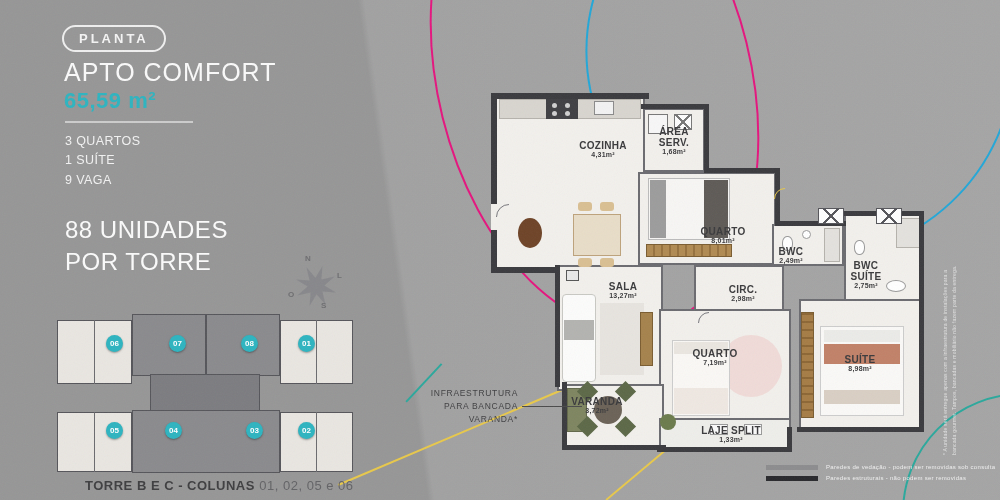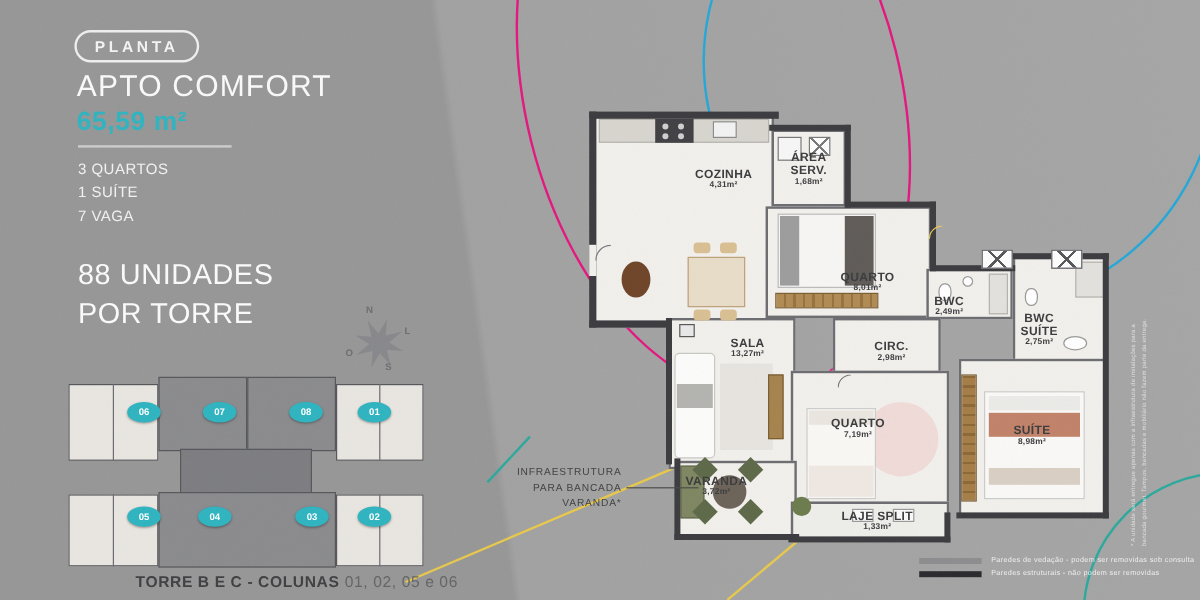--- a/index.html
+++ b/index.html
@@ -20,21 +20,21 @@
     clip-path:polygon(50% 0%,57.5% 31.5%,85.4% 14.6%,68.5% 42.5%,100% 50%,68.5% 57.5%,85.4% 85.4%,57.5% 68.5%,50% 100%,42.5% 68.5%,14.6% 85.4%,31.5% 57.5%,0% 50%,31.5% 42.5%,14.6% 14.6%,42.5% 31.5%);}
   .cdir{color:#6d6d70;font-size:8px;font-weight:bold;}
   
   .ring{border-radius:50%;border:2px solid;}
   .line{height:1.6px;transform-origin:left center;}
   
   .kblk{border:1px solid #55555a;}
   .kwhite{background:#e9e6e1;}
   .kdark{background:#8a8a8d;}
   .kcore{background:#7c7c80;}
-  .kdot{width:28px;height:17px;border-radius:50%;background:#2db4c0;color:#fff;font-size:8px;
+  .kdot{width:17px;height:17px;border-radius:50%;background:#2db4c0;color:#fff;font-size:8px;
     font-weight:bold;display:flex;align-items:center;justify-content:center;box-shadow:0 1px 2px rgba(0,0,0,.35);z-index:3;}
   .kcap-b{color:#3e3e40;font-size:13px;font-weight:bold;letter-spacing:.5px;}
   .kcap-r{color:#636366;font-size:13px;letter-spacing:.5px;}
   
   .room{background:#f2f0ec;border:2px solid #6b6b70;z-index:1;}
   .owall{background:#3a3a3e;z-index:3;}
   .gap{background:#f2f0ec;z-index:3;}
   .furn{z-index:2;}
   .shaft{background:#fdfdfd;border:1px solid #55555a;z-index:4;
     background-image:linear-gradient(45deg,transparent 46%,#55555a 46%,#55555a 54%,transparent 54%),
@@ -67,21 +67,21 @@
   <div class="abs line" style="left:606px;top:499px;width:112px;background:#e8c84a;transform:rotate(-40deg);z-index:0;"></div>
   <div class="abs line" style="left:406px;top:401px;width:52px;background:#2aa89c;transform:rotate(-47deg);z-index:0;"></div>
 
   <div class="abs badge" style="left:62px;top:25px;">PLANTA</div>
   <div class="abs title" style="left:64px;top:58px;">APTO COMFORT</div>
   <div class="abs area-big" style="left:64px;top:88px;">65,59 m²</div>
   <div class="abs divider" style="left:65px;top:121px;width:128px;height:2px;"></div>
   <div class="abs features" style="left:65px;top:132px;">
     <div>3 QUARTOS</div>
     <div>1 SUÍTE</div>
-    <div>7 VAGA</div>
+    <div>9 VAGA</div>
   </div>
   <div class="abs units" style="left:65px;top:214px;">
     <div>88 UNIDADES</div>
     <div>POR TORRE</div>
   </div>
 
   <div class="abs star" style="left:295px;top:265px;"></div>
   <div class="abs cdir" style="left:305px;top:254px;">N</div>
   <div class="abs cdir" style="left:337px;top:271px;">L</div>
   <div class="abs cdir" style="left:321px;top:301px;">S</div>
@@ -102,21 +102,21 @@
     <div class="abs" style="left:261px;top:100px;width:1px;height:60px;background:#6a6a6e;"></div>
     <div class="abs kdot" style="left:51px;top:23px;">06</div>
     <div class="abs kdot" style="left:114px;top:23px;">07</div>
     <div class="abs kdot" style="left:186px;top:23px;">08</div>
     <div class="abs kdot" style="left:243px;top:23px;">01</div>
     <div class="abs kdot" style="left:51px;top:110px;">05</div>
     <div class="abs kdot" style="left:110px;top:110px;">04</div>
     <div class="abs kdot" style="left:191px;top:110px;">03</div>
     <div class="abs kdot" style="left:243px;top:110px;">02</div>
   </div>
-  <div class="abs" style="left:85px;top:476px;white-space:nowrap;z-index:2;margin-left:28px;">
+  <div class="abs" style="left:85px;top:476px;white-space:nowrap;z-index:2;">
     <span class="kcap-b">TORRE B E C - COLUNAS</span>
     <span class="kcap-r">01, 02, 05 e 06</span>
   </div>
 
   <div class="abs" style="left:488px;top:88px;width:447px;height:372px;z-index:10;">
 
     <div class="abs room" style="left:5px;top:7px;width:152px;height:178px;"></div>
     <div class="abs room" style="left:155px;top:20px;width:62px;height:64px;"></div>
     <div class="abs room" style="left:150px;top:84px;width:138px;height:93px;"></div>
     <div class="abs room" style="left:284px;top:136px;width:72px;height:42px;"></div>

